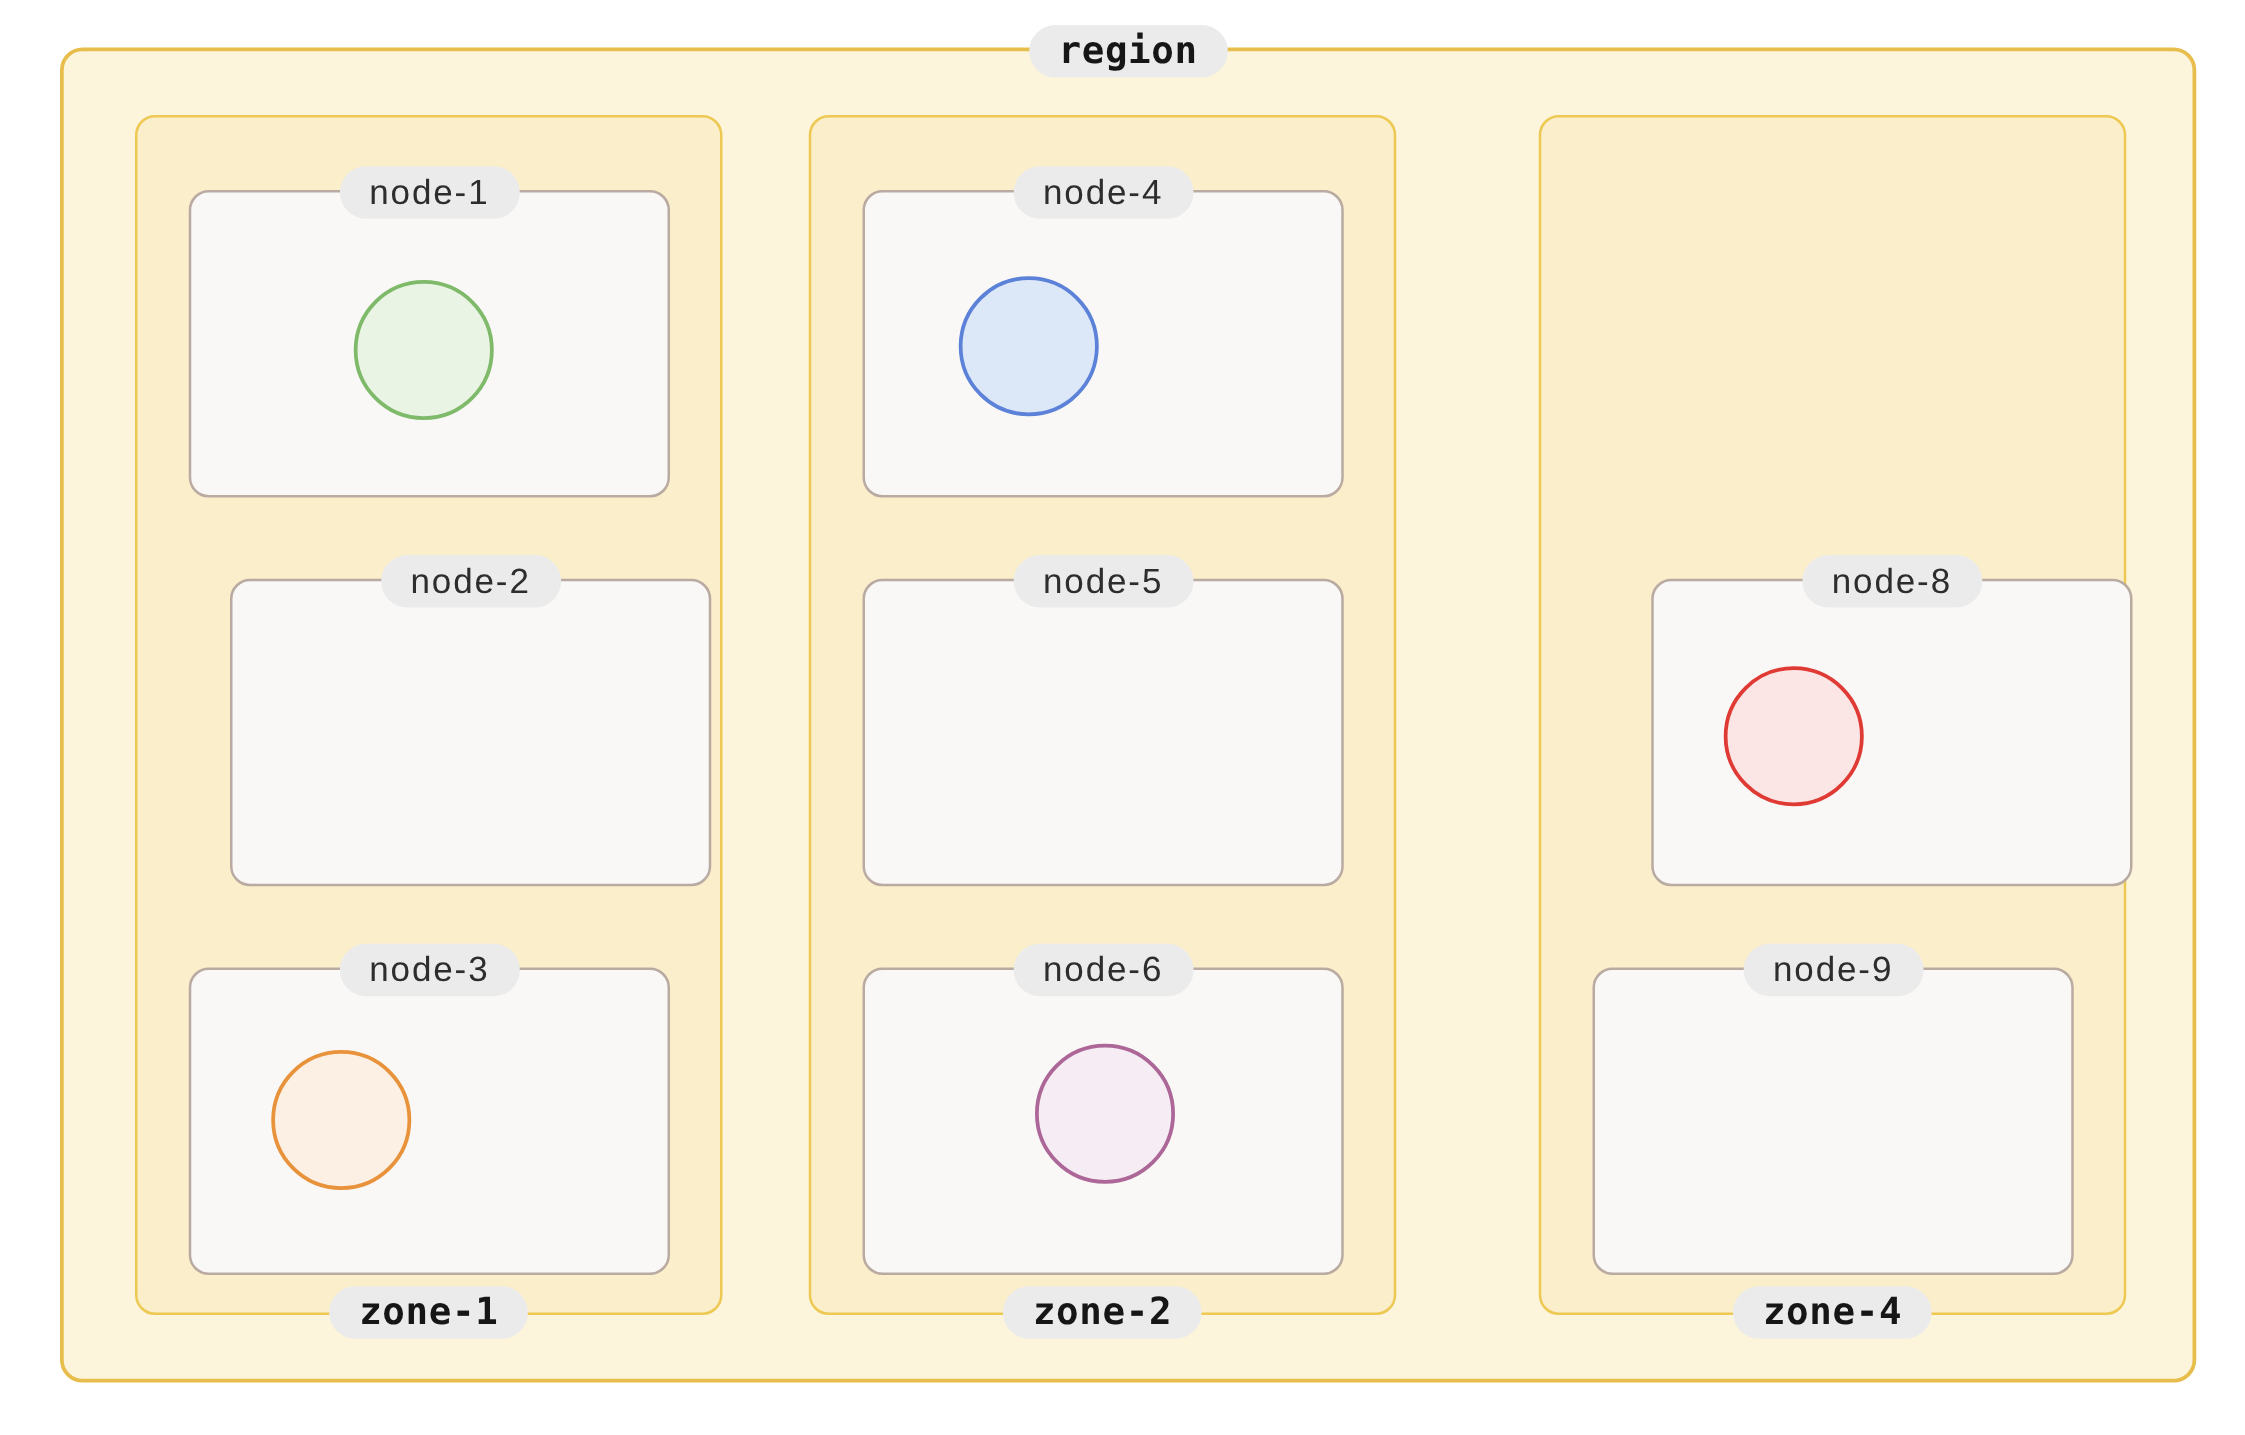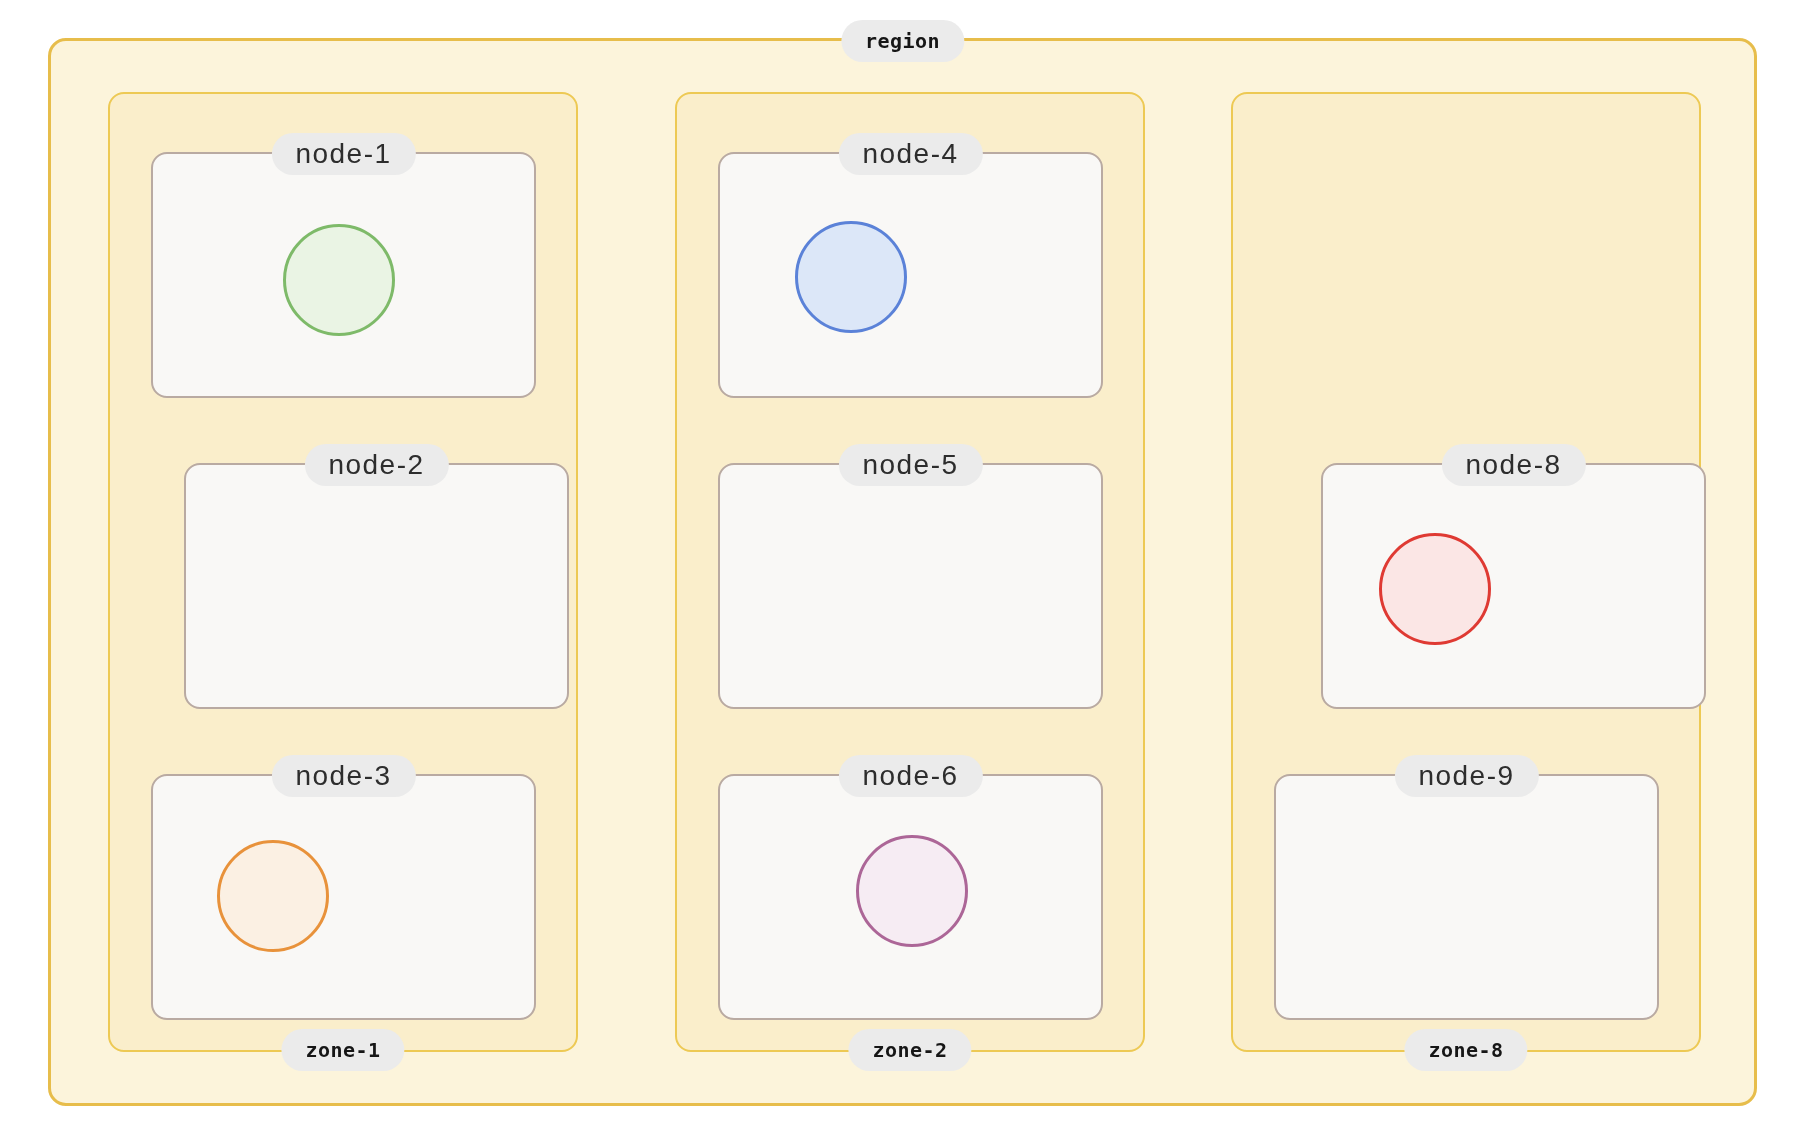--- a/index.html
+++ b/index.html
@@ -46,21 +46,21 @@
     line-height: 42px;
     padding: 0 24px;
     border-radius: 21px;
     background: var(--pill-bg, #ebebeb);
     white-space: nowrap;
     z-index: 5;
   }
   .pill.bold-label {
     font-family: "DejaVu Sans Mono", monospace;
     font-weight: bold;
-    font-size: 20px;
+    font-size: 30px;
     letter-spacing: 0.5px;
     color: var(--pill-text-strong, #161616);
   }
   .pill.node-label {
     font-family: "Liberation Sans", sans-serif;
     font-weight: 400;
     font-size: 28px;
     letter-spacing: 1.5px;
     color: var(--pill-text, #2d2d2d);
   }
@@ -89,21 +89,21 @@
           </div>
           <div class="node" style="top: 369px; margin-left: 33px;">
             <div class="pill node-label">node-2</div>
           </div>
           <div class="node" style="top: 680px;">
             <div class="pod-circle" style="border-color: rgb(232, 146, 59); background: rgb(251, 240, 227); left: 64px; top: 64px;"></div>
             <div class="pill node-label">node-3</div>
           </div>
           <div class="pill bold-label">zone-1</div>
         </div>
-        <div class="zone" style="left: 624px; text-align: center;">
+        <div class="zone" style="left: 596px; text-align: center;">
           <div class="node" style="top: 58px;">
             <div class="pod-circle" style="border-color: rgb(91, 130, 216); background: rgb(220, 231, 248); left: 75px; top: 67px;"></div>
             <div class="pill node-label">node-4</div>
           </div>
           <div class="node" style="top: 369px;">
             <div class="pill node-label">node-5</div>
           </div>
           <div class="node" style="top: 680px;">
             <div class="pod-circle" style="border-color: rgb(172, 102, 151); background: rgb(246, 236, 243); left: 136px; top: 59px;"></div>
             <div class="pill node-label">node-6</div>
@@ -111,17 +111,17 @@
           <div class="pill bold-label">zone-2</div>
         </div>
         <div class="zone" style="left: 1180px;">
           <div class="node" style="top: 369px; margin-left: 47px;">
             <div class="pod-circle" style="border-color: rgb(223, 58, 51); background: rgb(251, 230, 229); left: 56px; top: 68px;"></div>
             <div class="pill node-label">node-8</div>
           </div>
           <div class="node" style="top: 680px; padding-left: 33px;">
             <div class="pill node-label">node-9</div>
           </div>
-          <div class="pill bold-label">zone-8</div>
+          <div class="pill bold-label">zone-4</div>
         </div>
       </div>
   </div>
 </div>
 
 </body></html>

